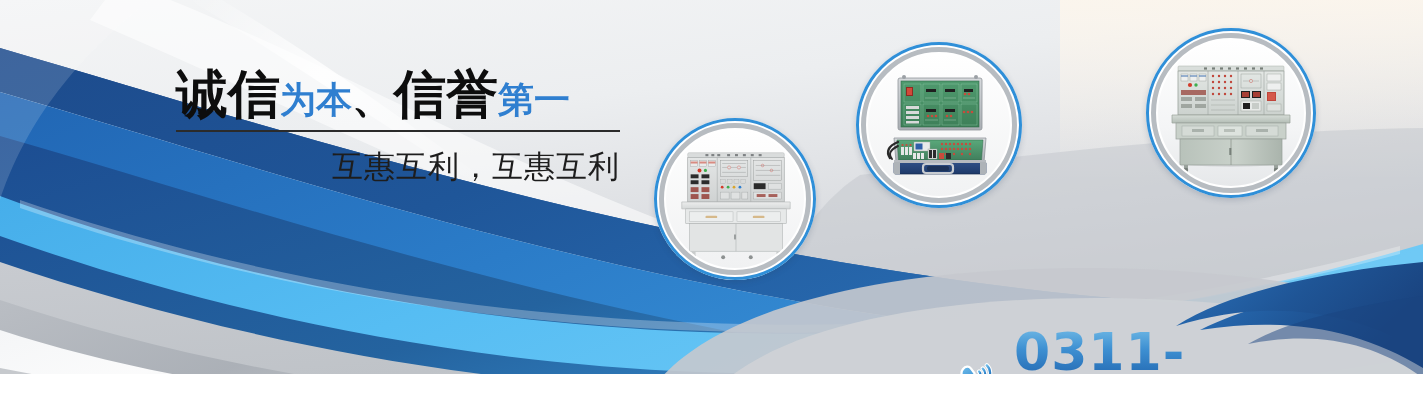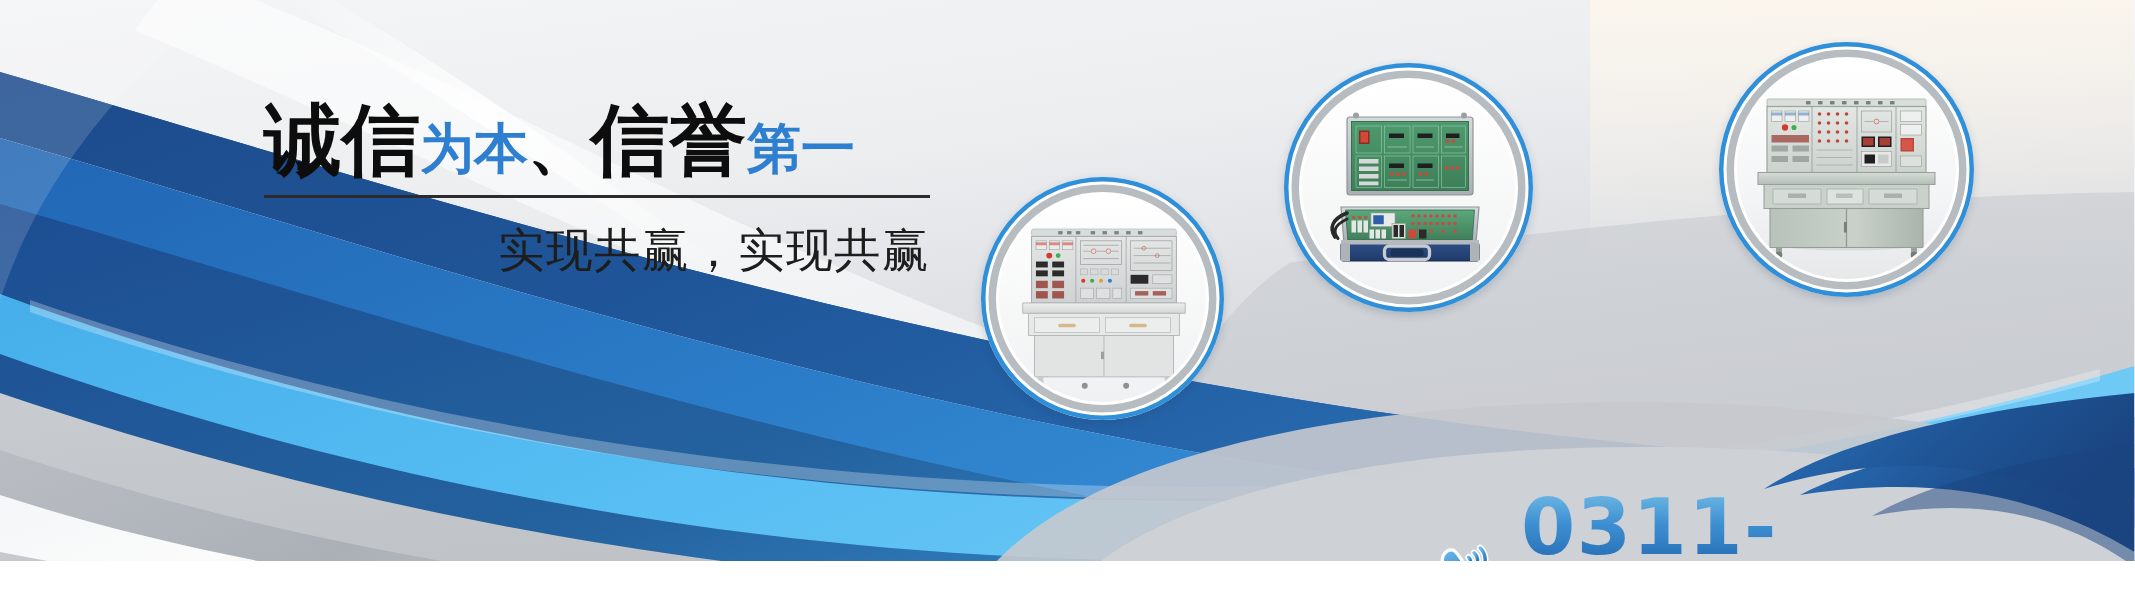--- a/index.html
+++ b/index.html
@@ -613,21 +613,21 @@
         <circle cx="118" cy="130" r="2.2" fill="#767d78"></circle>
       </svg>
     </div>
   </div>
 
   <div id="headline-block">
     <h1 id="headline">
       <span class="hl-big">诚信</span><span class="hl-small">为本</span><span class="hl-punc">、</span><span class="hl-big">信誉</span><span class="hl-small">第一</span>
     </h1>
     <div id="divider"></div>
-    <p id="subtitle">实现共赢，实现共赢</p>
+    <p id="subtitle">互惠互利，互惠互利</p>
   </div>
 
   <div id="phone-block">
     <svg id="phone-icon" viewBox="0 0 48 48" xmlns="http://www.w3.org/2000/svg">
       <defs>
         <linearGradient id="phGrad" x1="0" y1="0" x2="0.4" y2="1">
           <stop offset="0%" stop-color="#6ebbe8"></stop>
           <stop offset="50%" stop-color="#3e93d6"></stop>
           <stop offset="100%" stop-color="#2372bb"></stop>
         </linearGradient>

